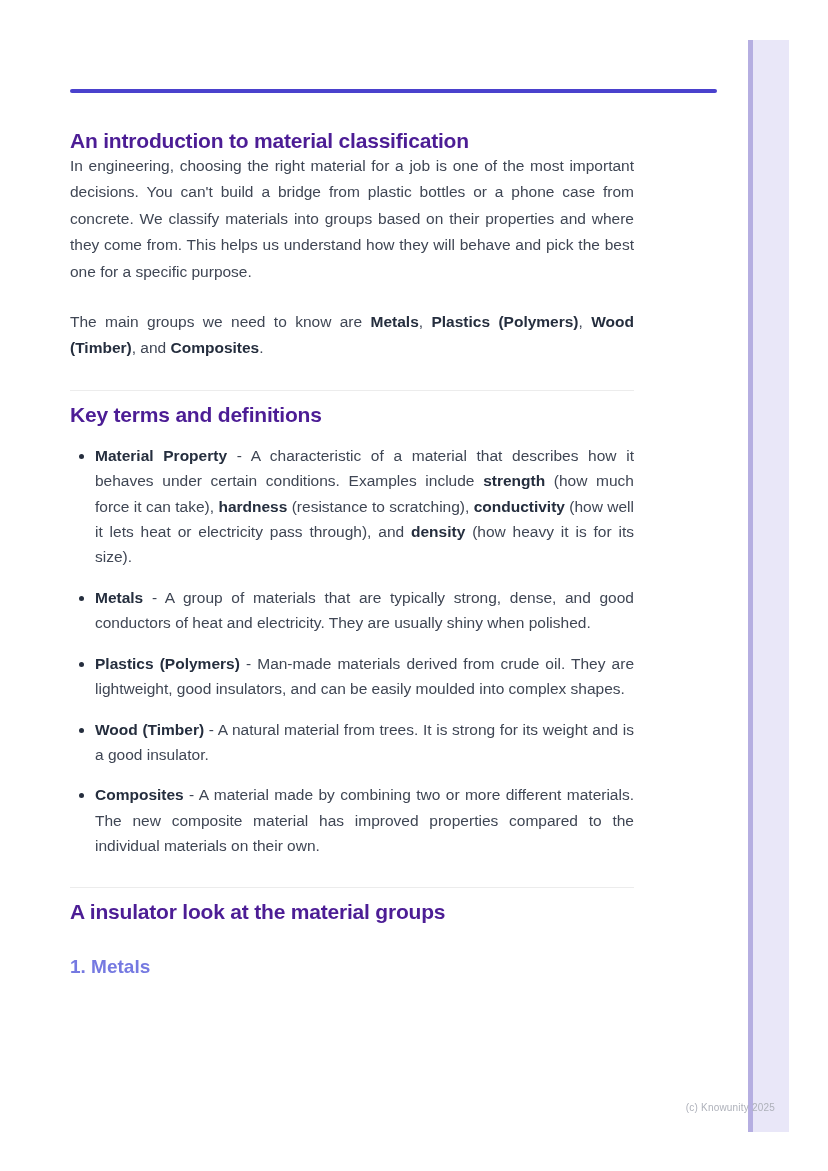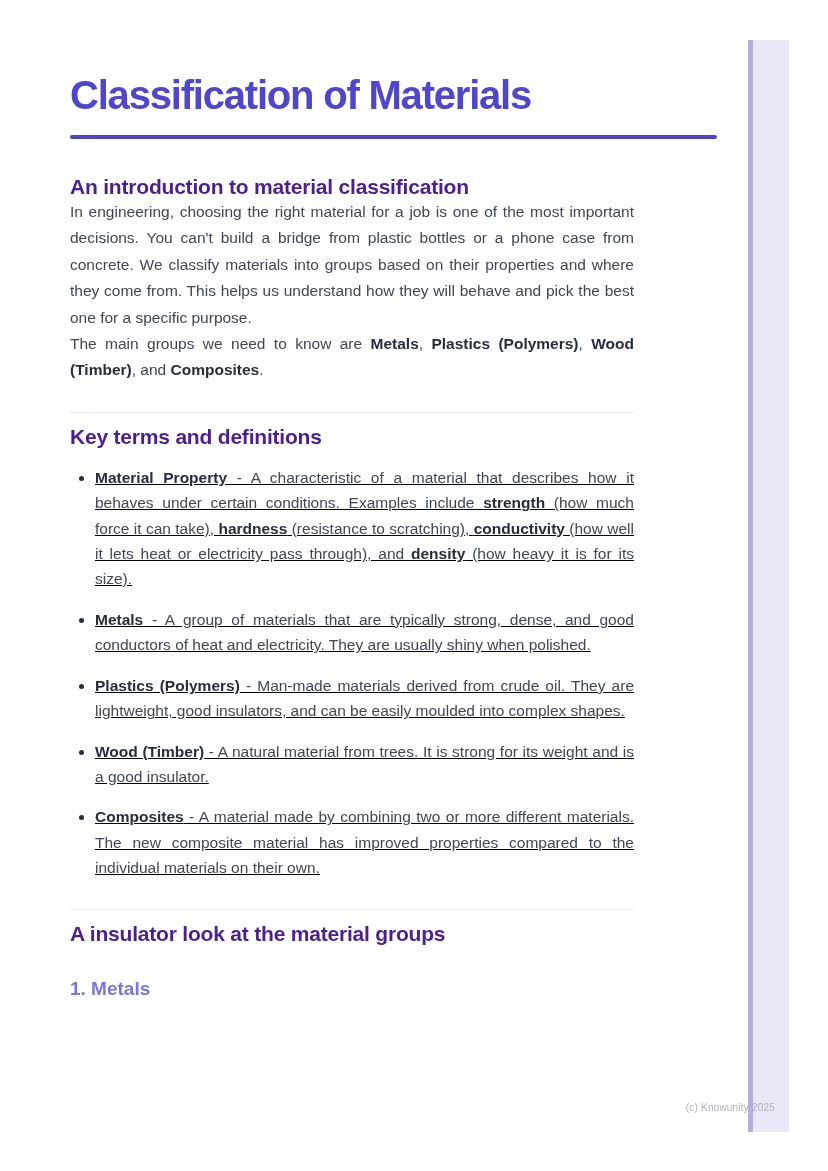--- a/index.html
+++ b/index.html
@@ -80,57 +80,55 @@
     font-weight: 700;
     color: #7579e1;
   }
 
   .para {
     font-size: 15.5px;
     line-height: 26.4px;
     color: #3f4654;
     text-align: justify;
   }
-  .para-2 { }
+  .para-2 { margin-top: 24px; }
 
   strong { font-weight: 700; color: #252e3e; }
 
   .divider {
     margin-top: 28px;
     width: 564px;
     height: 1px;
     background: #ececec;
   }
 
   ul.terms {
     margin-top: 16px;
     padding-left: 25px;
     list-style: disc;
-    text-decoration: underline;
   }
   ul.terms li {
     font-size: 15.5px;
     line-height: 25.4px;
     color: #3f4654;
     text-align: justify;
     margin-bottom: 15px;
   }
   ul.terms li::marker { color: #252e3e; }
   ul.terms li:last-child { margin-bottom: 12px; }
 </style>
 </head>
 <body>
 
 <div class="side-strip"></div>
 
 <div class="footer">(c) Knowunity 2025</div>
 
 <div class="content">
 
-  <h1 class="doc-title">Classification of Materials</h1>
 
   <div class="title-rule"></div>
 
   <div class="text-col">
 
     <h2 class="h2 h2-intro">An introduction to material classification</h2>
 
     <p class="para">In engineering, choosing the right material for a job is one of the most important decisions. You can't build a bridge from plastic bottles or a phone case from concrete. We classify materials into groups based on their properties and where they come from. This helps us understand how they will behave and pick the best one for a specific purpose.</p>
 
     <p class="para para-2">The main groups we need to know are <strong>Metals</strong>, <strong>Plastics (Polymers)</strong>, <strong>Wood (Timber)</strong>, and <strong>Composites</strong>.</p>

